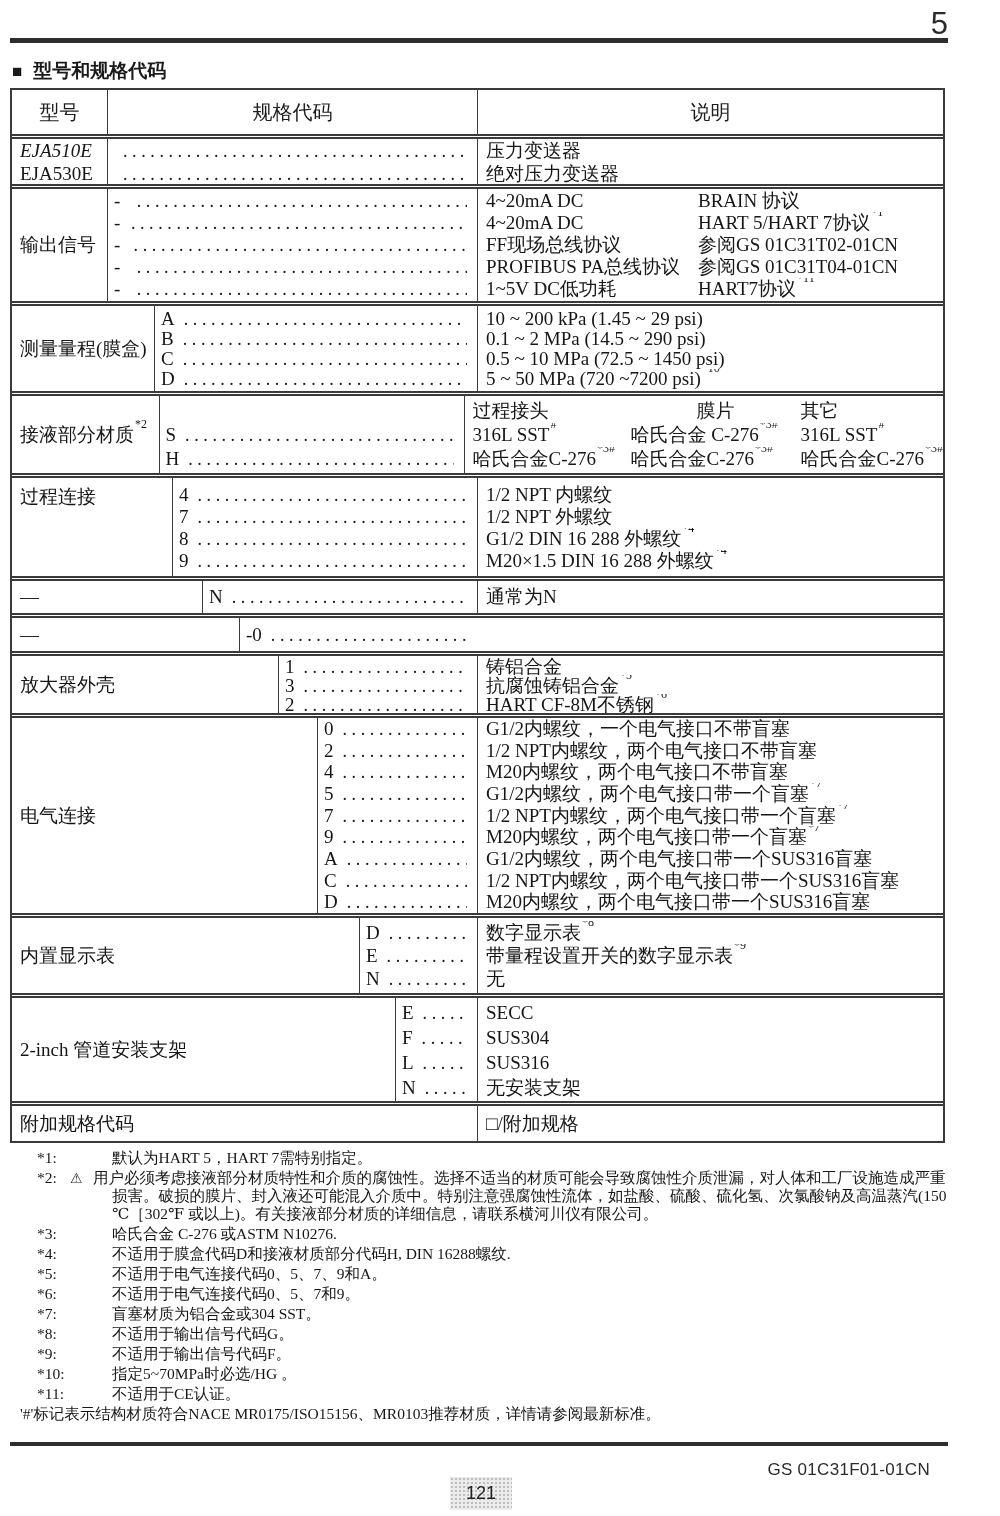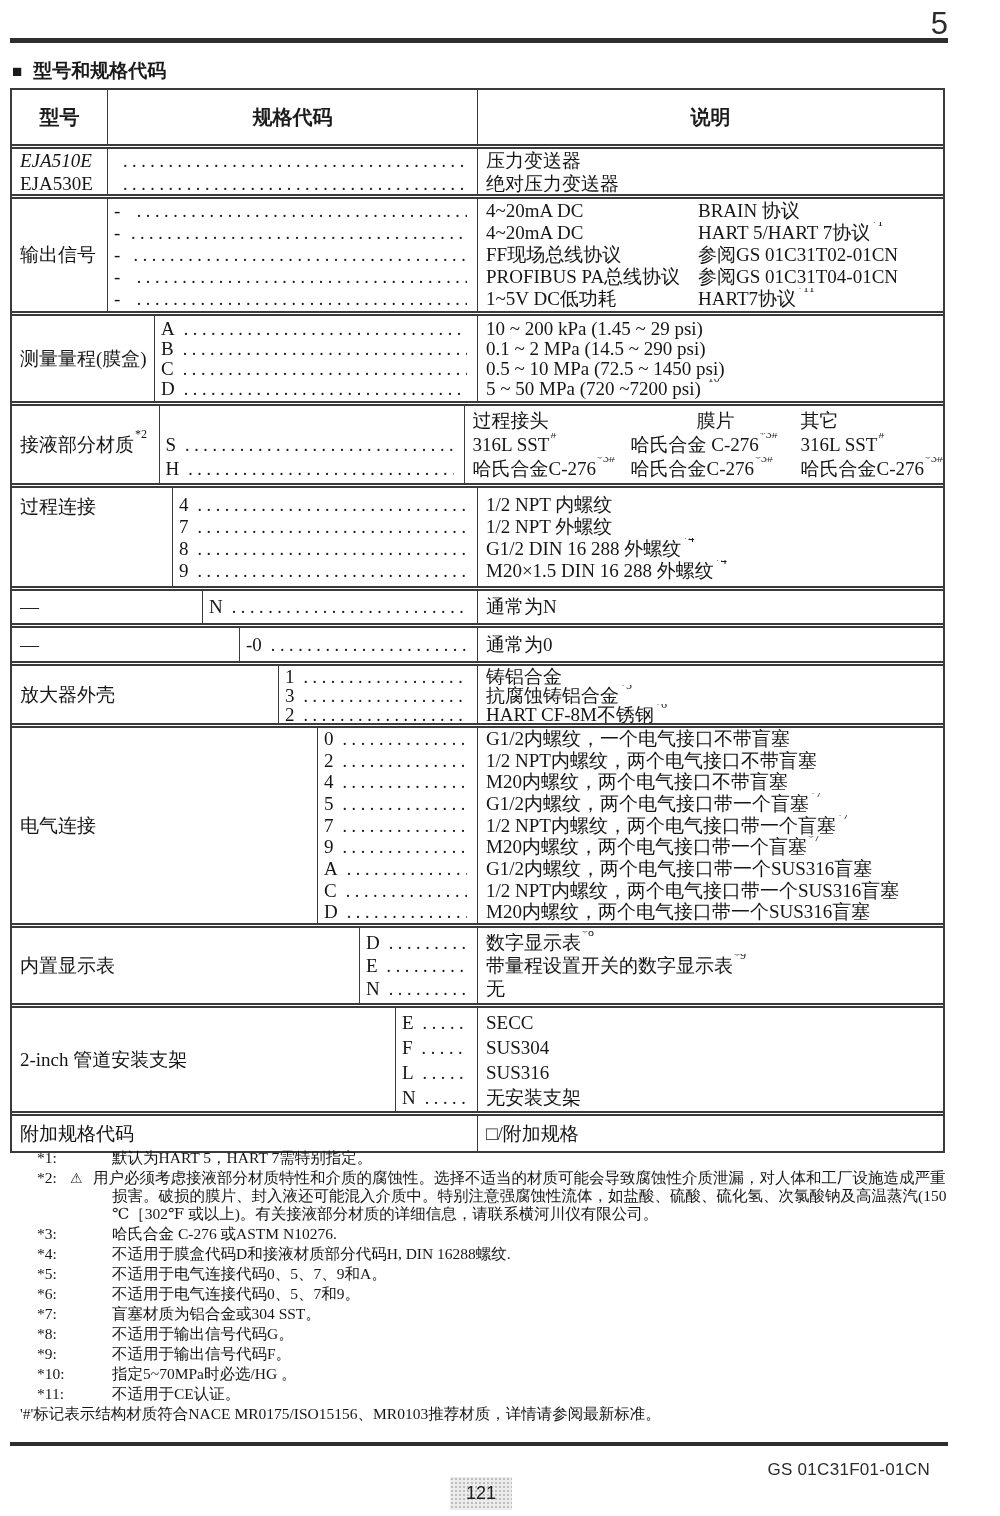--- a/index.html
+++ b/index.html
@@ -12,21 +12,21 @@
   .rule-top{position:absolute;top:38px;left:10px;width:938px;height:5px;background:#2e2e2e;}
 
   
   .section-title{position:absolute;top:58px;left:12px;display:flex;align-items:center;
     font-family:"Liberation Sans","DejaVu Sans",sans-serif;font-weight:bold;font-size:19px;color:#1a1a1a;}
   .section-title .sq{font-size:17px;margin-right:11px;line-height:1;}
 
   
   .spec-table{position:absolute;top:88px;left:10px;width:935px;border:2px solid #3a3a3a;box-sizing:border-box;background:#fff;}
   .s-row{display:flex;box-sizing:border-box;border-top:5px double #3a3a3a;}
-  .s-row.header-row{border-top:none;height:54px;font-weight:bold;}
+  .s-row.header-row{border-top:none;height:44px;}
   .th{display:flex;align-items:center;justify-content:center;font-size:20px;color:#1c1c1c;box-sizing:border-box;}
   .th+.th{border-left:1px solid #3a3a3a;}
 
   .c-label{box-sizing:border-box;padding-left:8px;display:flex;flex-direction:column;justify-content:center;
     font-size:19px;color:#161616;}
   .c-code{box-sizing:border-box;border-left:1px solid #3a3a3a;display:flex;flex-direction:column;justify-content:center;
     padding-left:6px;font-size:19px;color:#161616;}
   .c-desc{box-sizing:border-box;border-left:1px solid #3a3a3a;flex:1;display:flex;flex-direction:column;justify-content:center;
     padding-left:8px;font-size:19px;color:#161616;}
   .vtop{justify-content:flex-start !important;padding-top:6px;}
@@ -224,23 +224,20 @@
       <div class="s-row" style="height: 38px;">
         <div class="c-label" style="width: 227px;">
           <div class="ltext"><span>—</span></div>
         </div>
         <div class="c-code" style="width: 238px;">
           <div class="cline" style="height: 22px; line-height: 22px;">
             <span>-0</span>
             <div class="leader"></div>
           </div>
         </div>
-        <div class="c-desc">
-          <div class="dline" style="height: 22px; line-height: 22px;"><span>通常为0</span></div>
-        </div>
       </div>
       <div class="s-row" style="height: 62px;">
         <div class="c-label" style="width: 266px;">
           <div class="ltext"><span>放大器外壳</span></div>
         </div>
         <div class="c-code" style="width: 199px;">
           <div class="cline" style="height: 21px; line-height: 21px;">
             <span>1</span>
             <div class="leader"></div>
           </div>

